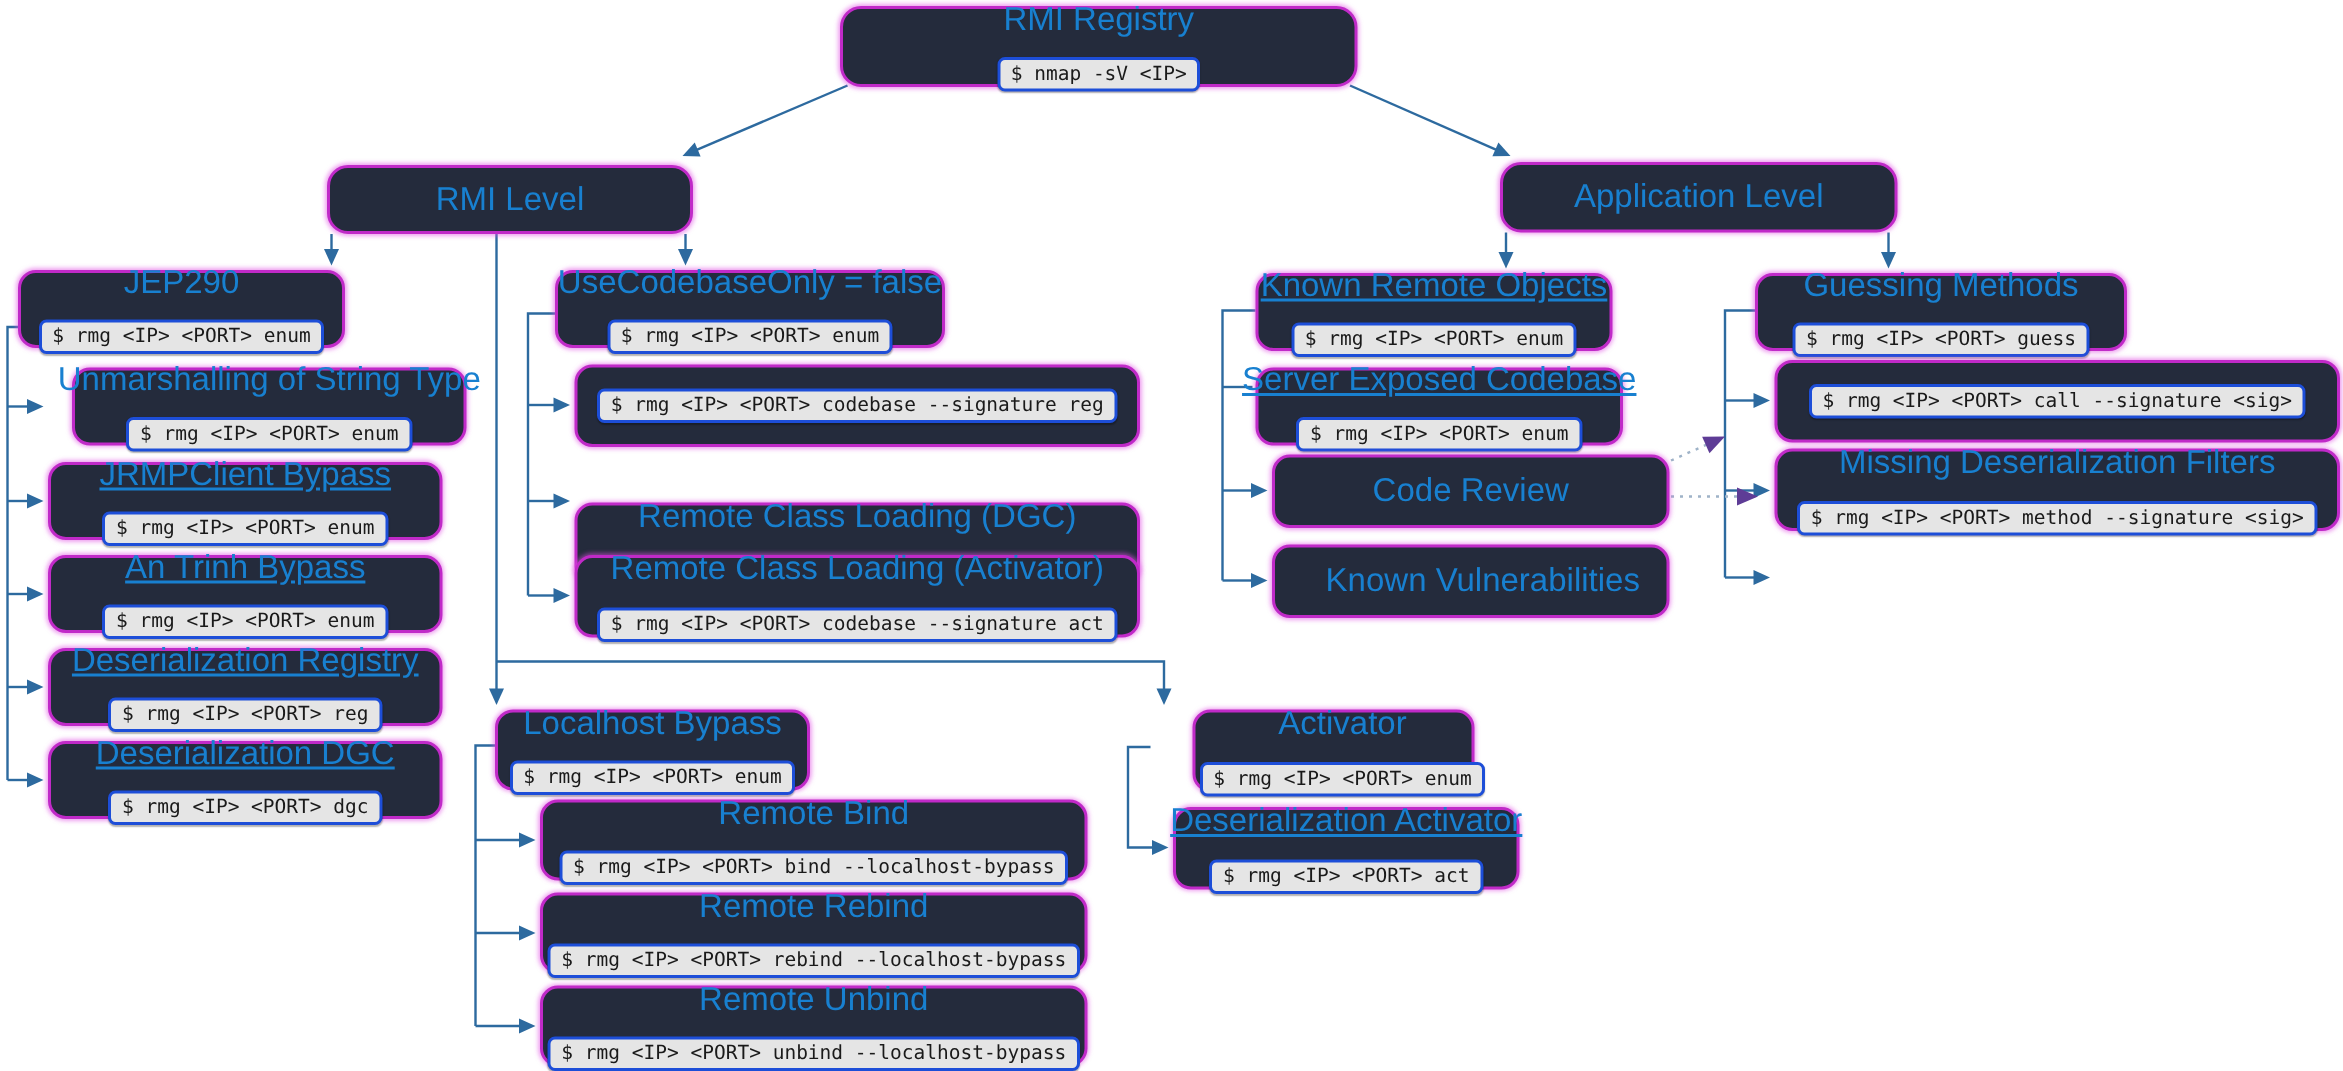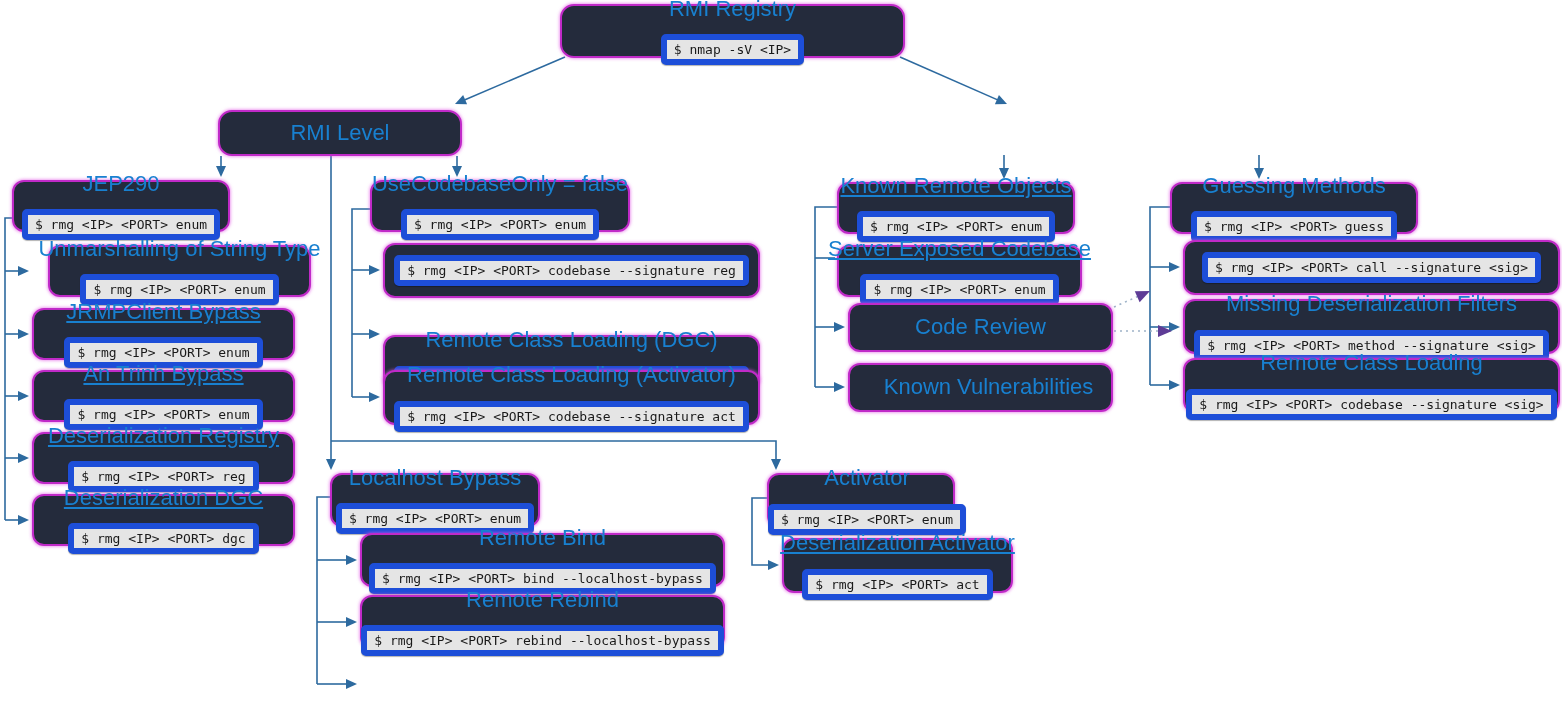--- a/index.html
+++ b/index.html
@@ -17,21 +17,21 @@
   }
   .node.big{border-radius:14px;}
   .title{
     color:#1880d0;font-size:22px;line-height:1.12;white-space:nowrap;
     text-align:center;
   }
   .big .title{font-size:22px;}
   .title.link{text-decoration:underline;text-underline-offset:2px;}
   .cmd{
     font-family:"DejaVu Sans Mono",monospace;font-size:13px;color:#1a1a1a;
-    background:#e5e5e5;border:6px solid #1d4ed8;border-radius:5px;
+    background:#e5e5e5;border:2px solid #1d4ed8;border-radius:5px;
     padding:0 7px;line-height:19px;white-space:nowrap;
     box-shadow:0 1px 1px rgba(0,0,0,.3);
   }
 </style>
 </head>
 <body>
 
 <div id="canvas">
   <svg id="edges" xmlns="http://www.w3.org/2000/svg" viewBox="0 0 1562 714">
       <polyline points="565,57 463.27619191266746,100.46380891004209" fill="none" stroke="#2d6a9f" stroke-width="1.6"></polyline>
@@ -96,20 +96,23 @@
       <polygon points="1172,331 1158,337 1158,325" fill="#5e3c96"></polygon>
     </svg>
 
 <div class="node big" style="left: 560px; top: 4px; width: 345px; height: 54px;">
       <div class="title">RMI Registry</div>
       <div class="cmd">$ nmap -sV &lt;IP&gt;</div>
     </div>
     <div class="node big" style="left: 218px; top: 110px; width: 244px; height: 46px; justify-content: center;">
       <div class="title">RMI Level</div>
     </div>
+    <div class="node big" style="left: 1000px; top: 108px; width: 265px; height: 47px;">
+      <div class="title">Application Level</div>
+    </div>
     <div class="node" style="left: 12px; top: 180px; width: 218px; height: 52px;">
       <div class="title">JEP290</div>
       <div class="cmd">$ rmg &lt;IP&gt; &lt;PORT&gt; enum</div>
     </div>
     <div class="node" style="left: 48px; top: 245px; width: 263px; height: 52px;">
       <div class="title">Unmarshalling of String Type</div>
       <div class="cmd">$ rmg &lt;IP&gt; &lt;PORT&gt; enum</div>
     </div>
     <div class="node" style="left: 32px; top: 308px; width: 263px; height: 52px;">
       <div class="title link">JRMPClient Bypass</div>
@@ -160,37 +163,37 @@
       <div class="title">Guessing Methods</div>
       <div class="cmd">$ rmg &lt;IP&gt; &lt;PORT&gt; guess</div>
     </div>
     <div class="node" style="left: 1183px; top: 240px; width: 377px; height: 55px;">
       <div class="cmd">$ rmg &lt;IP&gt; &lt;PORT&gt; call --signature &lt;sig&gt;</div>
     </div>
     <div class="node" style="left: 1183px; top: 299px; width: 377px; height: 55px;">
       <div class="title">Missing Deserialization Filters</div>
       <div class="cmd">$ rmg &lt;IP&gt; &lt;PORT&gt; method --signature &lt;sig&gt;</div>
     </div>
-    <div class="node" style="left: 1183px; top: 358px; width: 377px; height: 55px;">
-      <div class="title">Remote Class Loading</div>
-      <div class="cmd">$ rmg &lt;IP&gt; &lt;PORT&gt; codebase --signature &lt;sig&gt;</div>
-    </div>
     <div class="node" style="left: 330px; top: 473px; width: 210px; height: 54px;">
       <div class="title">Localhost Bypass</div>
       <div class="cmd">$ rmg &lt;IP&gt; &lt;PORT&gt; enum</div>
     </div>
     <div class="node" style="left: 360px; top: 533px; width: 365px; height: 54px;">
       <div class="title">Remote Bind</div>
       <div class="cmd">$ rmg &lt;IP&gt; &lt;PORT&gt; bind --localhost-bypass</div>
     </div>
     <div class="node" style="left: 360px; top: 595px; width: 365px; height: 54px;">
       <div class="title">Remote Rebind</div>
       <div class="cmd">$ rmg &lt;IP&gt; &lt;PORT&gt; rebind --localhost-bypass</div>
     </div>
-    <div class="node" style="left: 767px; top: 473px; width: 188px; height: 55px; padding-left: 12px;">
+    <div class="node" style="left: 360px; top: 657px; width: 365px; height: 54px;">
+      <div class="title">Remote Unbind</div>
+      <div class="cmd">$ rmg &lt;IP&gt; &lt;PORT&gt; unbind --localhost-bypass</div>
+    </div>
+    <div class="node" style="left: 795px; top: 473px; width: 188px; height: 55px; padding-left: 12px;">
       <div class="title">Activator</div>
       <div class="cmd">$ rmg &lt;IP&gt; &lt;PORT&gt; enum</div>
     </div>
     <div class="node" style="left: 782px; top: 538px; width: 231px; height: 55px;">
       <div class="title link">Deserialization Activator</div>
       <div class="cmd">$ rmg &lt;IP&gt; &lt;PORT&gt; act</div>
     </div>
   </div>
 
 </body></html>

